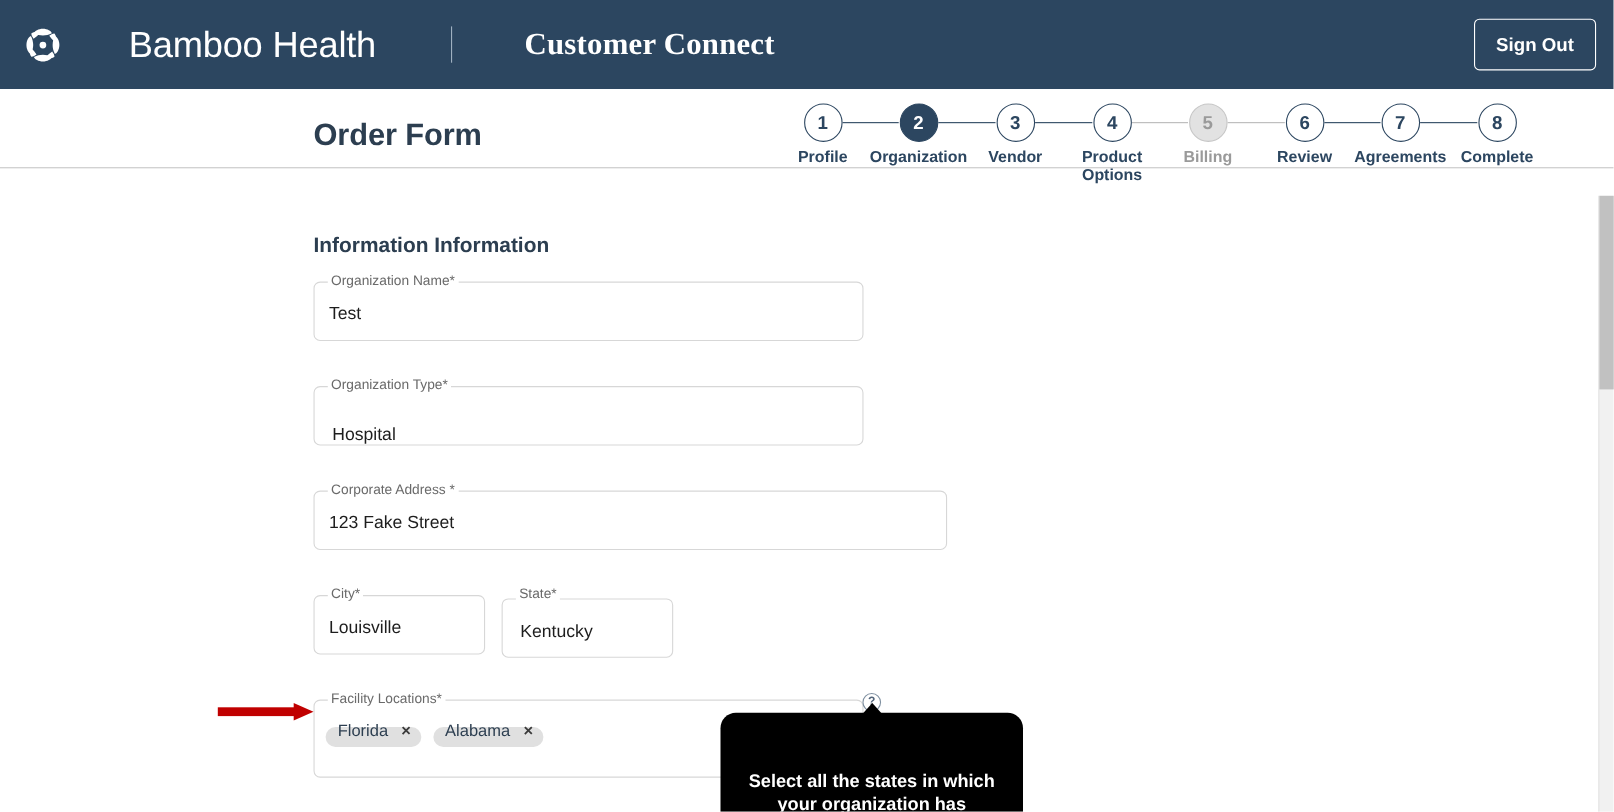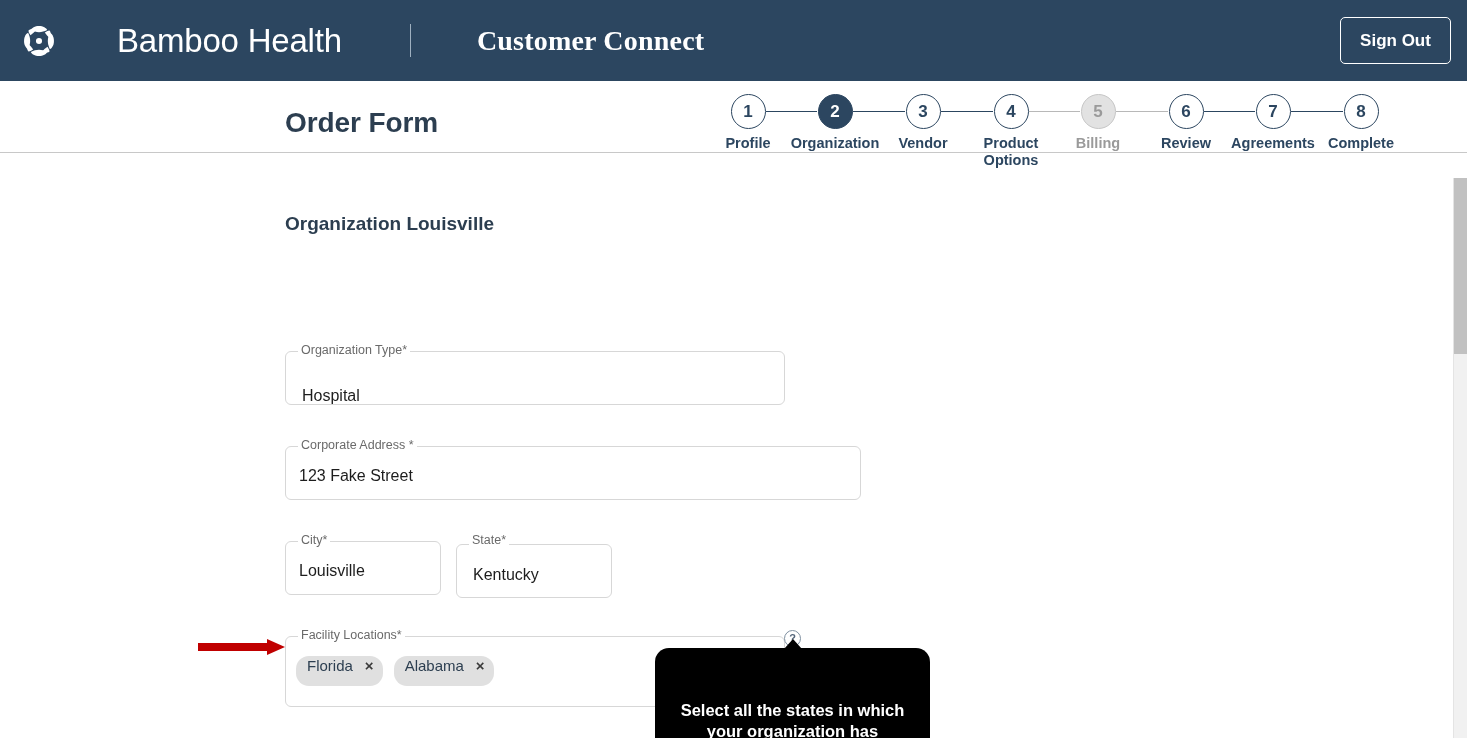--- a/index.html
+++ b/index.html
@@ -98,21 +98,21 @@
     z-index:2;
   }
   .field .val {
     position:absolute; left:14px;
     font-size:16px; color:#1d1d1d; line-height:20px; z-index:2;
   }
 
   
   .chip {
     display:inline-flex; align-items:center;
-    height:30px; padding:0 9px 11px 11px;
+    height:18px; padding:0 9px 11px 11px;
     background:#e0e0e0; border-radius:13px;
     font-size:15px; color:#2c3e50; margin-right:11px;
   }
   .chip .x {
     margin-left:12px; font-size:15px; font-weight:700; color:#3a3a3a;
     cursor:pointer; line-height:1;
   }
 
   
   .help-icon {
@@ -224,22 +224,27 @@
         </div>
         <div class="step" style="left: 553px;">
           <div class="step-circle">8</div>
           <div class="step-label">Complete</div>
         </div>
       </div>
   </div>
 
   <div class="content">
 
-    <div class="section-title">Organization Louisville</div>
-
+    <div class="section-title">Information Information</div>
+
+    <div class="field" style="left:285px; top:69px; width:500px; height:63px;">
+      <div class="box" style="height:54px;"></div>
+      <span class="notch">Organization Name*</span>
+      <span class="val" style="top:29px;">Test</span>
+    </div>
 
     <div class="field" style="left:285px; top:164px; width:500px; height:63px;padding-left:47px;">
       <div class="box" style="height:54px;"></div>
       <span class="notch">Organization Type*</span>
       <span class="val" style="top:29px; left:17px;margin-top:15px;">Hospital</span>
     </div>
 
     <div class="field" style="left:285px; top:259px; width:576px; height:63px;">
       <div class="box" style="height:54px;"></div>
       <span class="notch">Corporate Address *</span>

